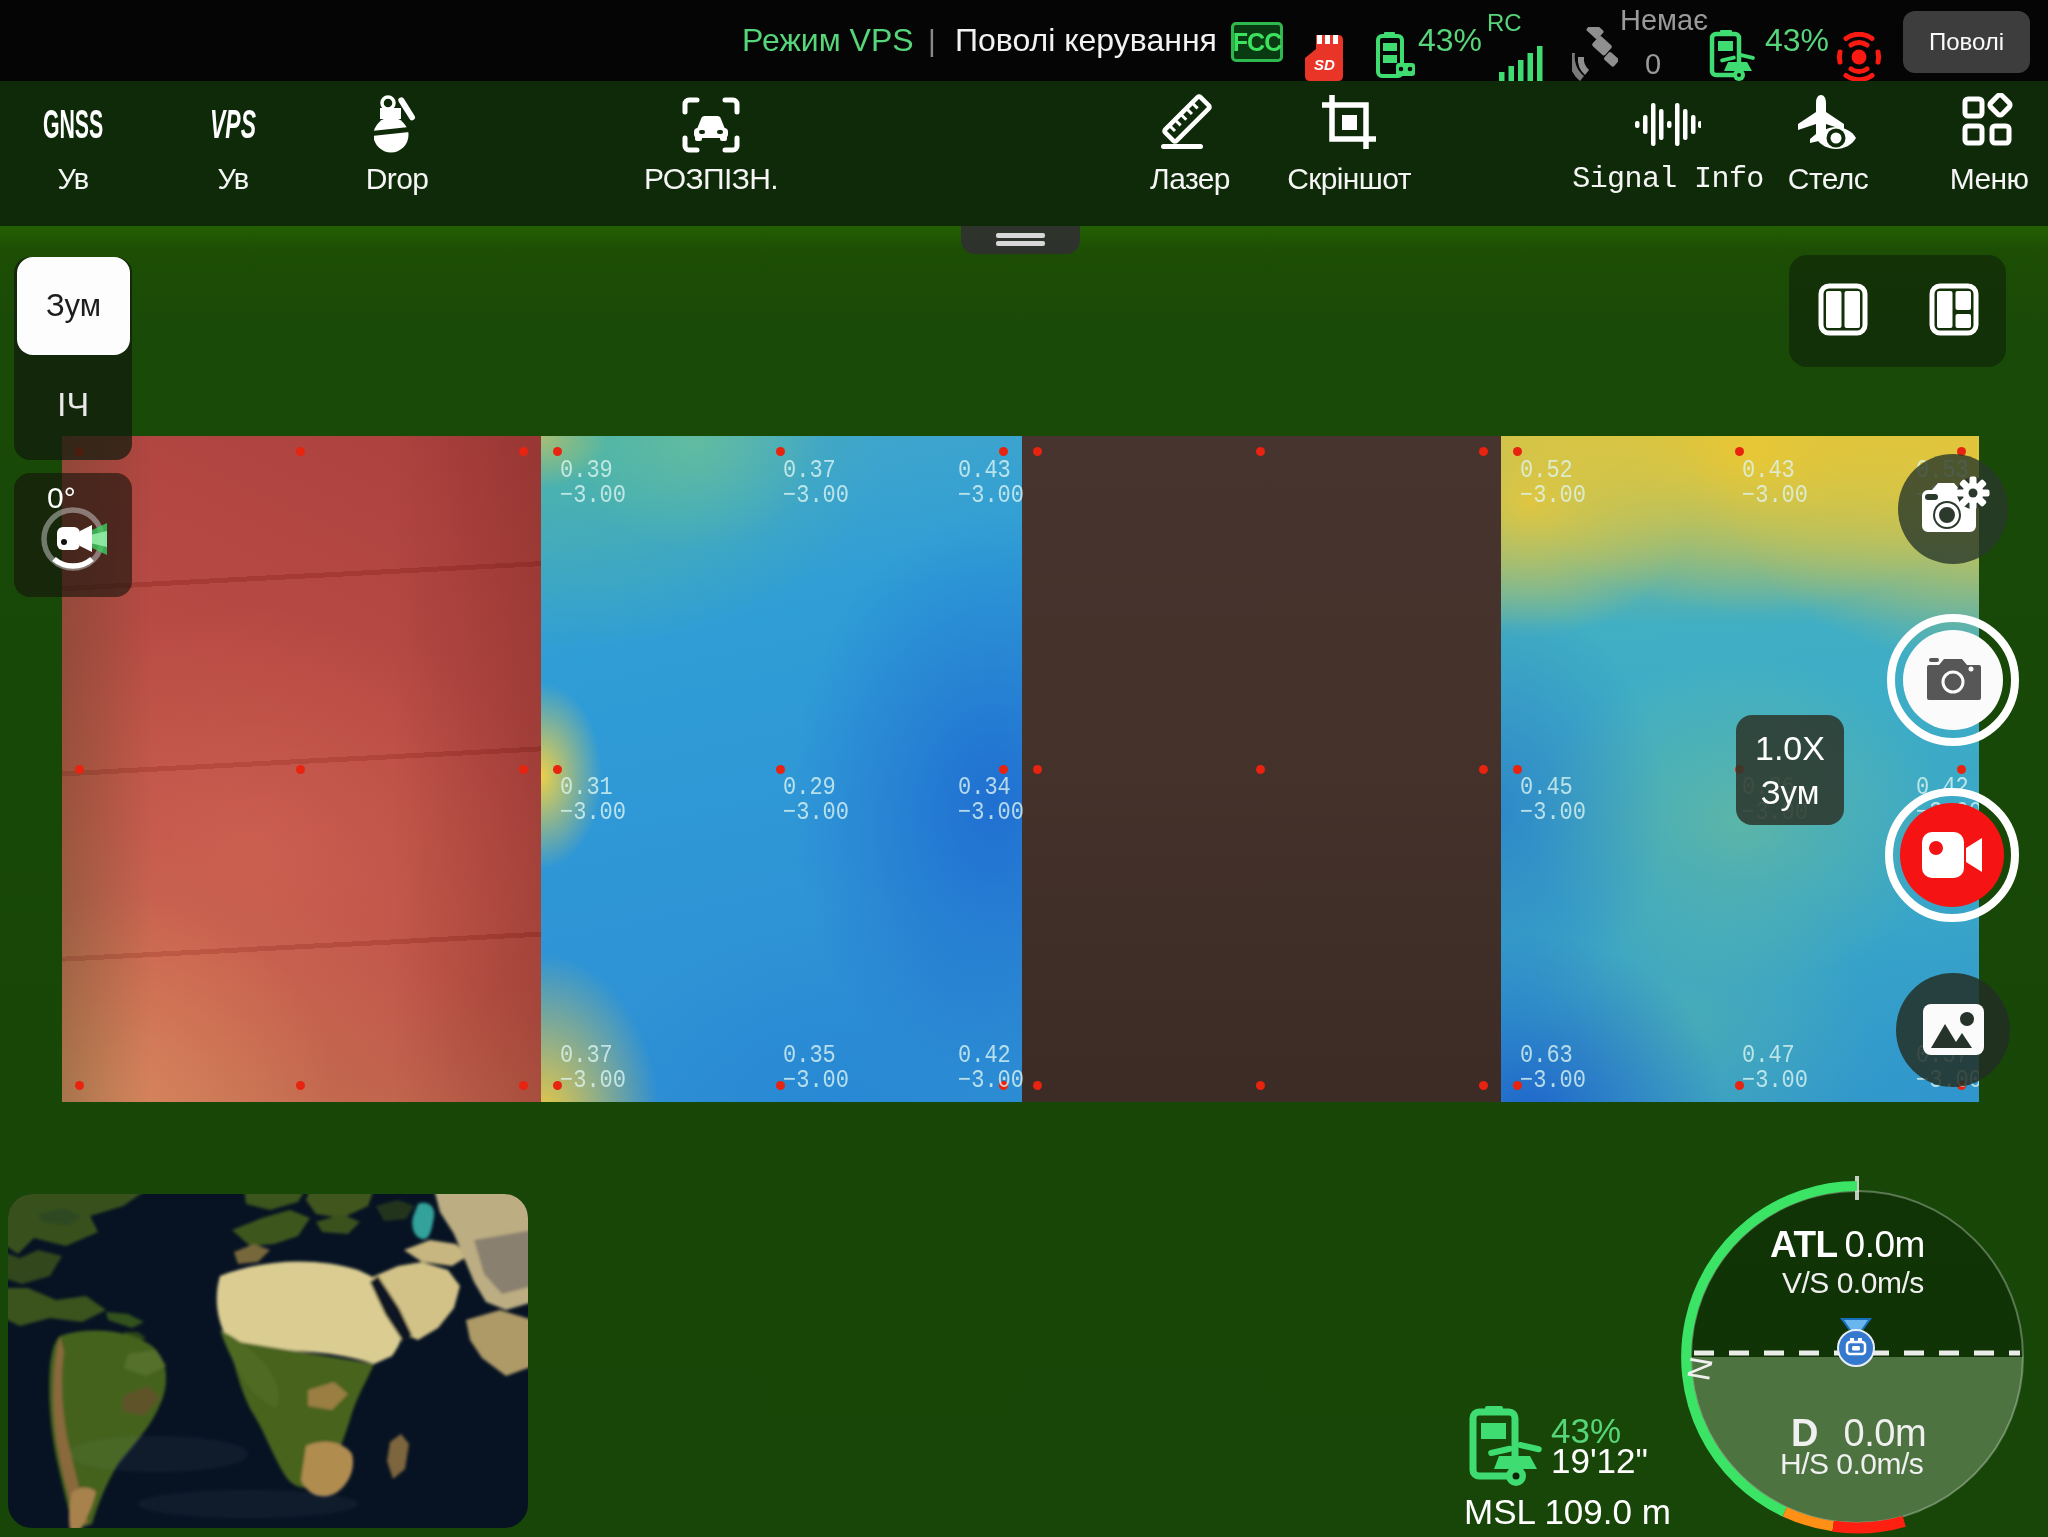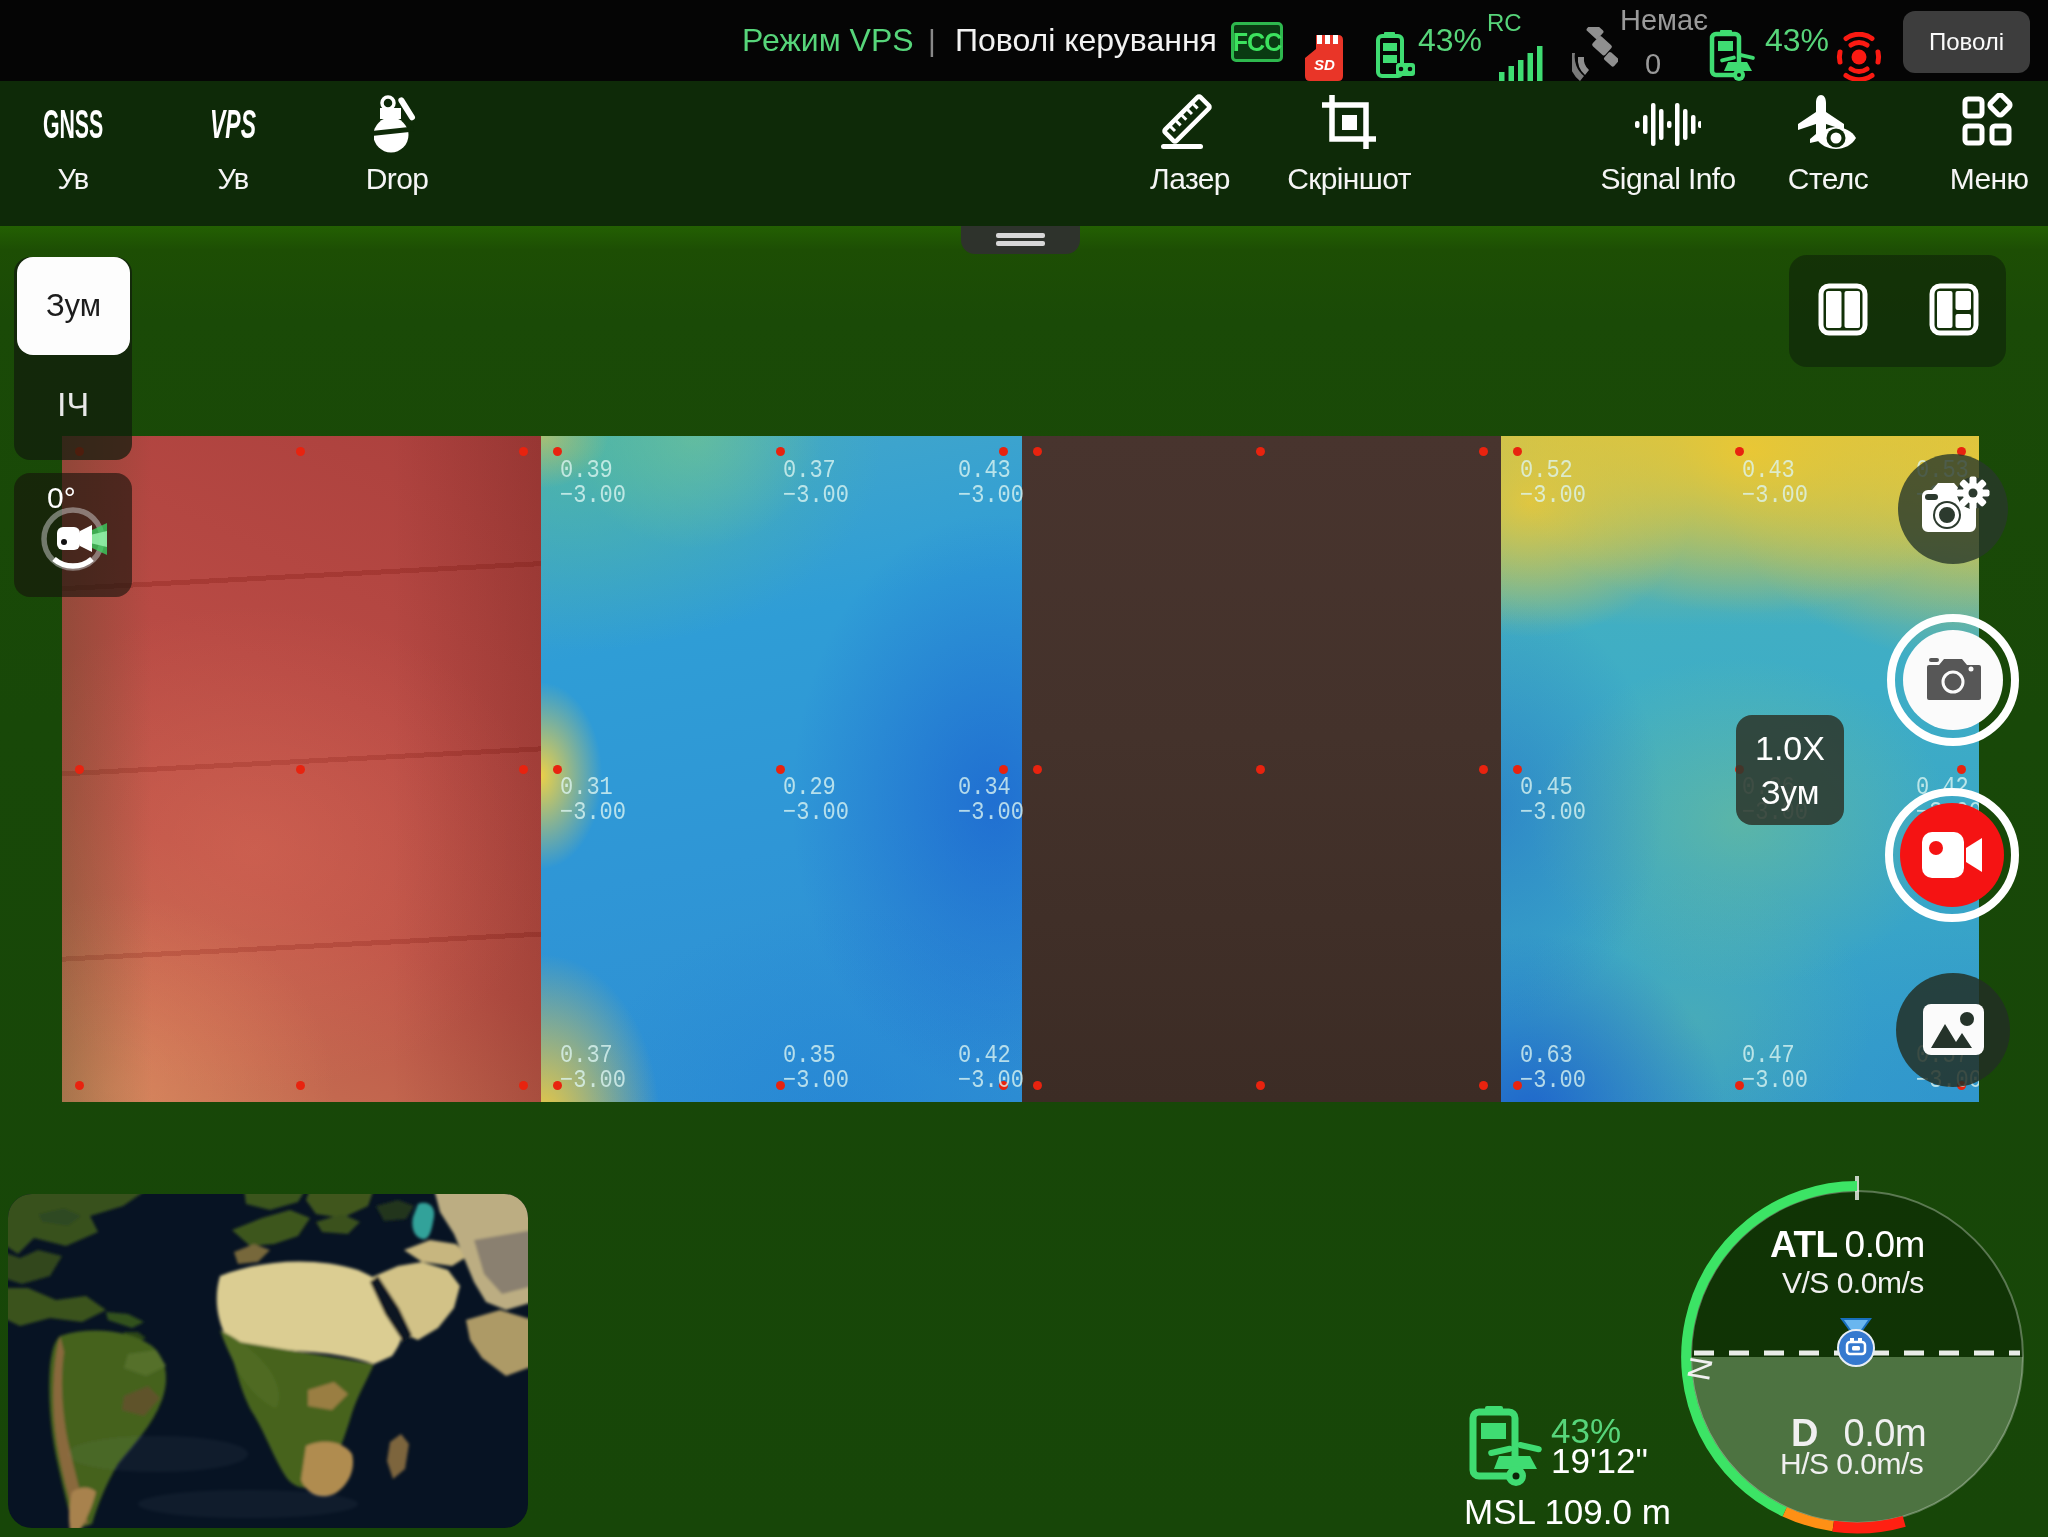--- a/index.html
+++ b/index.html
@@ -168,20 +168,41 @@
           <rect x="24" y="3" width="6" height="26" rx="3" fill="#fff" transform="rotate(-32 26 5)"></rect>
           <rect x="6" y="13" width="21" height="11" fill="#fff"></rect>
           <circle cx="17" cy="40" r="17.5" fill="#fff"></circle>
           <rect x="-4" y="34" width="44" height="5" fill="#0e2a08" transform="rotate(-6 17 36)"></rect>
         </svg>
       </div>
       <div class="tb-label">Drop</div>
     </div>
 
 
+    <div class="tb-item" style="left:631px;">
+      <div class="tb-icon" style="padding-bottom:4px;">
+        <svg width="58" height="56" viewBox="0 0 58 56">
+          <g stroke="#fff" stroke-width="5" fill="none" stroke-linecap="round">
+            <path d="M3 15 v-8 a4 4 0 0 1 4 -4 h8"></path>
+            <path d="M43 3 h8 a4 4 0 0 1 4 4 v8"></path>
+            <path d="M55 41 v8 a4 4 0 0 1 -4 4 h-8"></path>
+            <path d="M15 53 h-8 a4 4 0 0 1 -4 -4 v-8"></path>
+          </g>
+          <g fill="#fff">
+            <path d="M15 32 l4 -10 a4 4 0 0 1 4 -3 h12 a4 4 0 0 1 4 3 l4 10 z"></path>
+            <rect x="12" y="31" width="34" height="10" rx="4"></rect>
+            <rect x="13" y="39" width="7" height="5" rx="2"></rect>
+            <rect x="38" y="39" width="7" height="5" rx="2"></rect>
+            <rect x="17" y="33" width="6" height="4" rx="2" fill="#0e2a08"></rect>
+            <rect x="35" y="33" width="6" height="4" rx="2" fill="#0e2a08"></rect>
+          </g>
+        </svg>
+      </div>
+      <div class="tb-label">РОЗПІЗН.</div>
+    </div>
 
     <div class="tb-item" style="left:1110px;">
       <div class="tb-icon" style="padding-bottom:6px;">
         <svg width="64" height="58" viewBox="0 0 64 58">
           <g transform="translate(29 26) rotate(-45)">
             <rect x="-25" y="-8" width="50" height="16" rx="2" fill="none" stroke="#fff" stroke-width="4.5"></rect>
             <g stroke="#fff" stroke-width="3">
               <line x1="-17" y1="-8" x2="-17" y2="0"></line>
               <line x1="-9" y1="-8" x2="-9" y2="0"></line>
               <line x1="-1" y1="-8" x2="-1" y2="0"></line>
@@ -202,21 +223,21 @@
             <path d="M12 2 v44 h44"></path>
             <path d="M2 12 h44 v44"></path>
           </g>
           <rect x="22" y="22" width="15" height="15" fill="#fff"></rect>
         </svg>
       </div>
       <div class="tb-label">Скріншот</div>
     </div>
 
 
-    <div class="tb-item" style="left:1588px;">
+    <div class="tb-item" style="left:1588px;font-family:Liberation Mono, monospace;">
       <div class="tb-icon" style="align-items:center; padding-bottom:0px;">
         <svg width="66" height="54" viewBox="0 0 66 54">
           <g fill="#fff">
             <rect x="0" y="24" width="4.5" height="7" rx="2"></rect>
             <rect x="8" y="18" width="4.5" height="19" rx="2"></rect>
             <rect x="16" y="6" width="4.5" height="43" rx="2"></rect>
             <rect x="24" y="12" width="4.5" height="31" rx="2"></rect>
             <rect x="32" y="24" width="4.5" height="7" rx="2"></rect>
             <rect x="40" y="6" width="4.5" height="43" rx="2"></rect>
             <rect x="48" y="12" width="4.5" height="31" rx="2"></rect>

